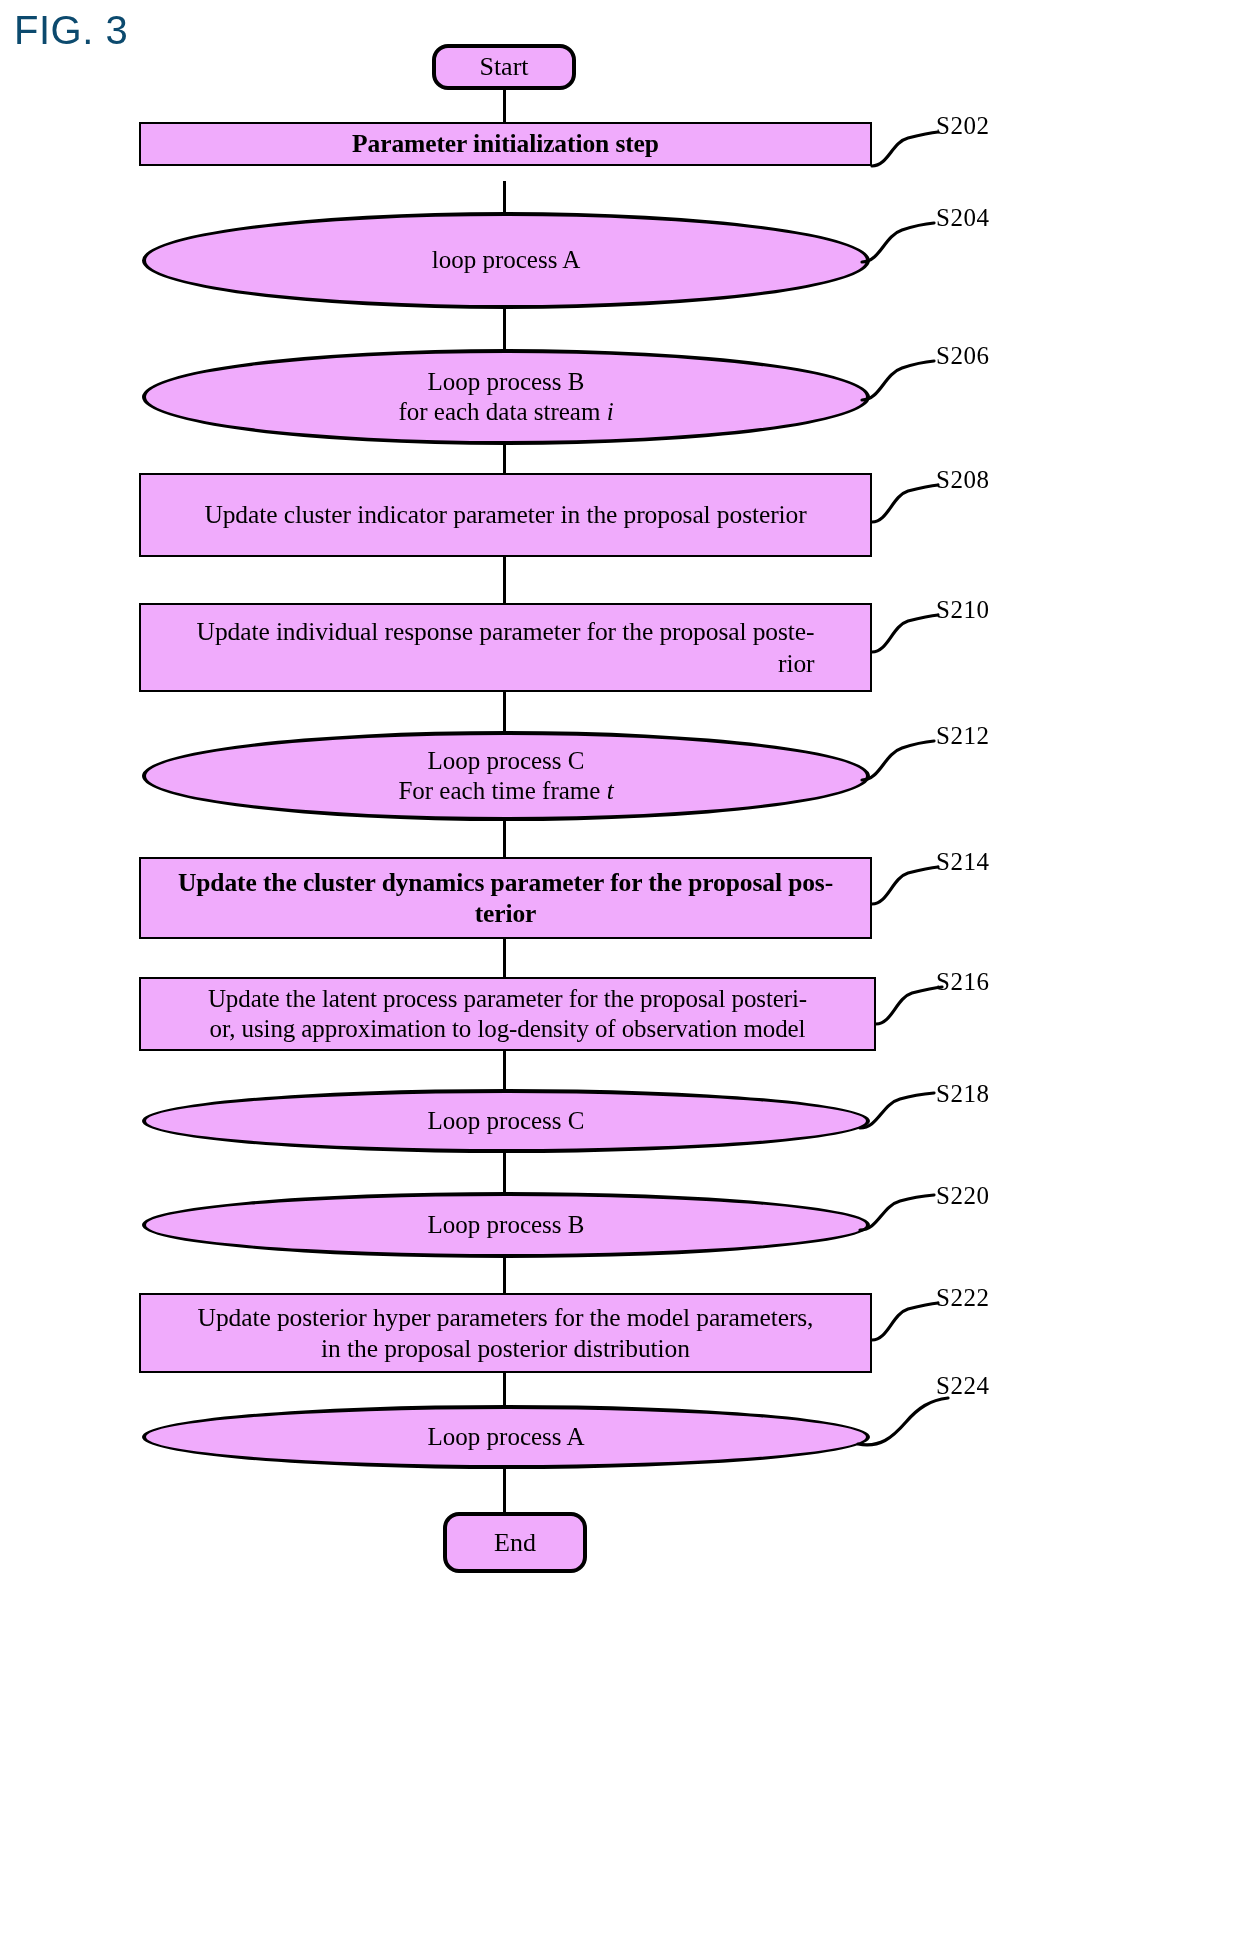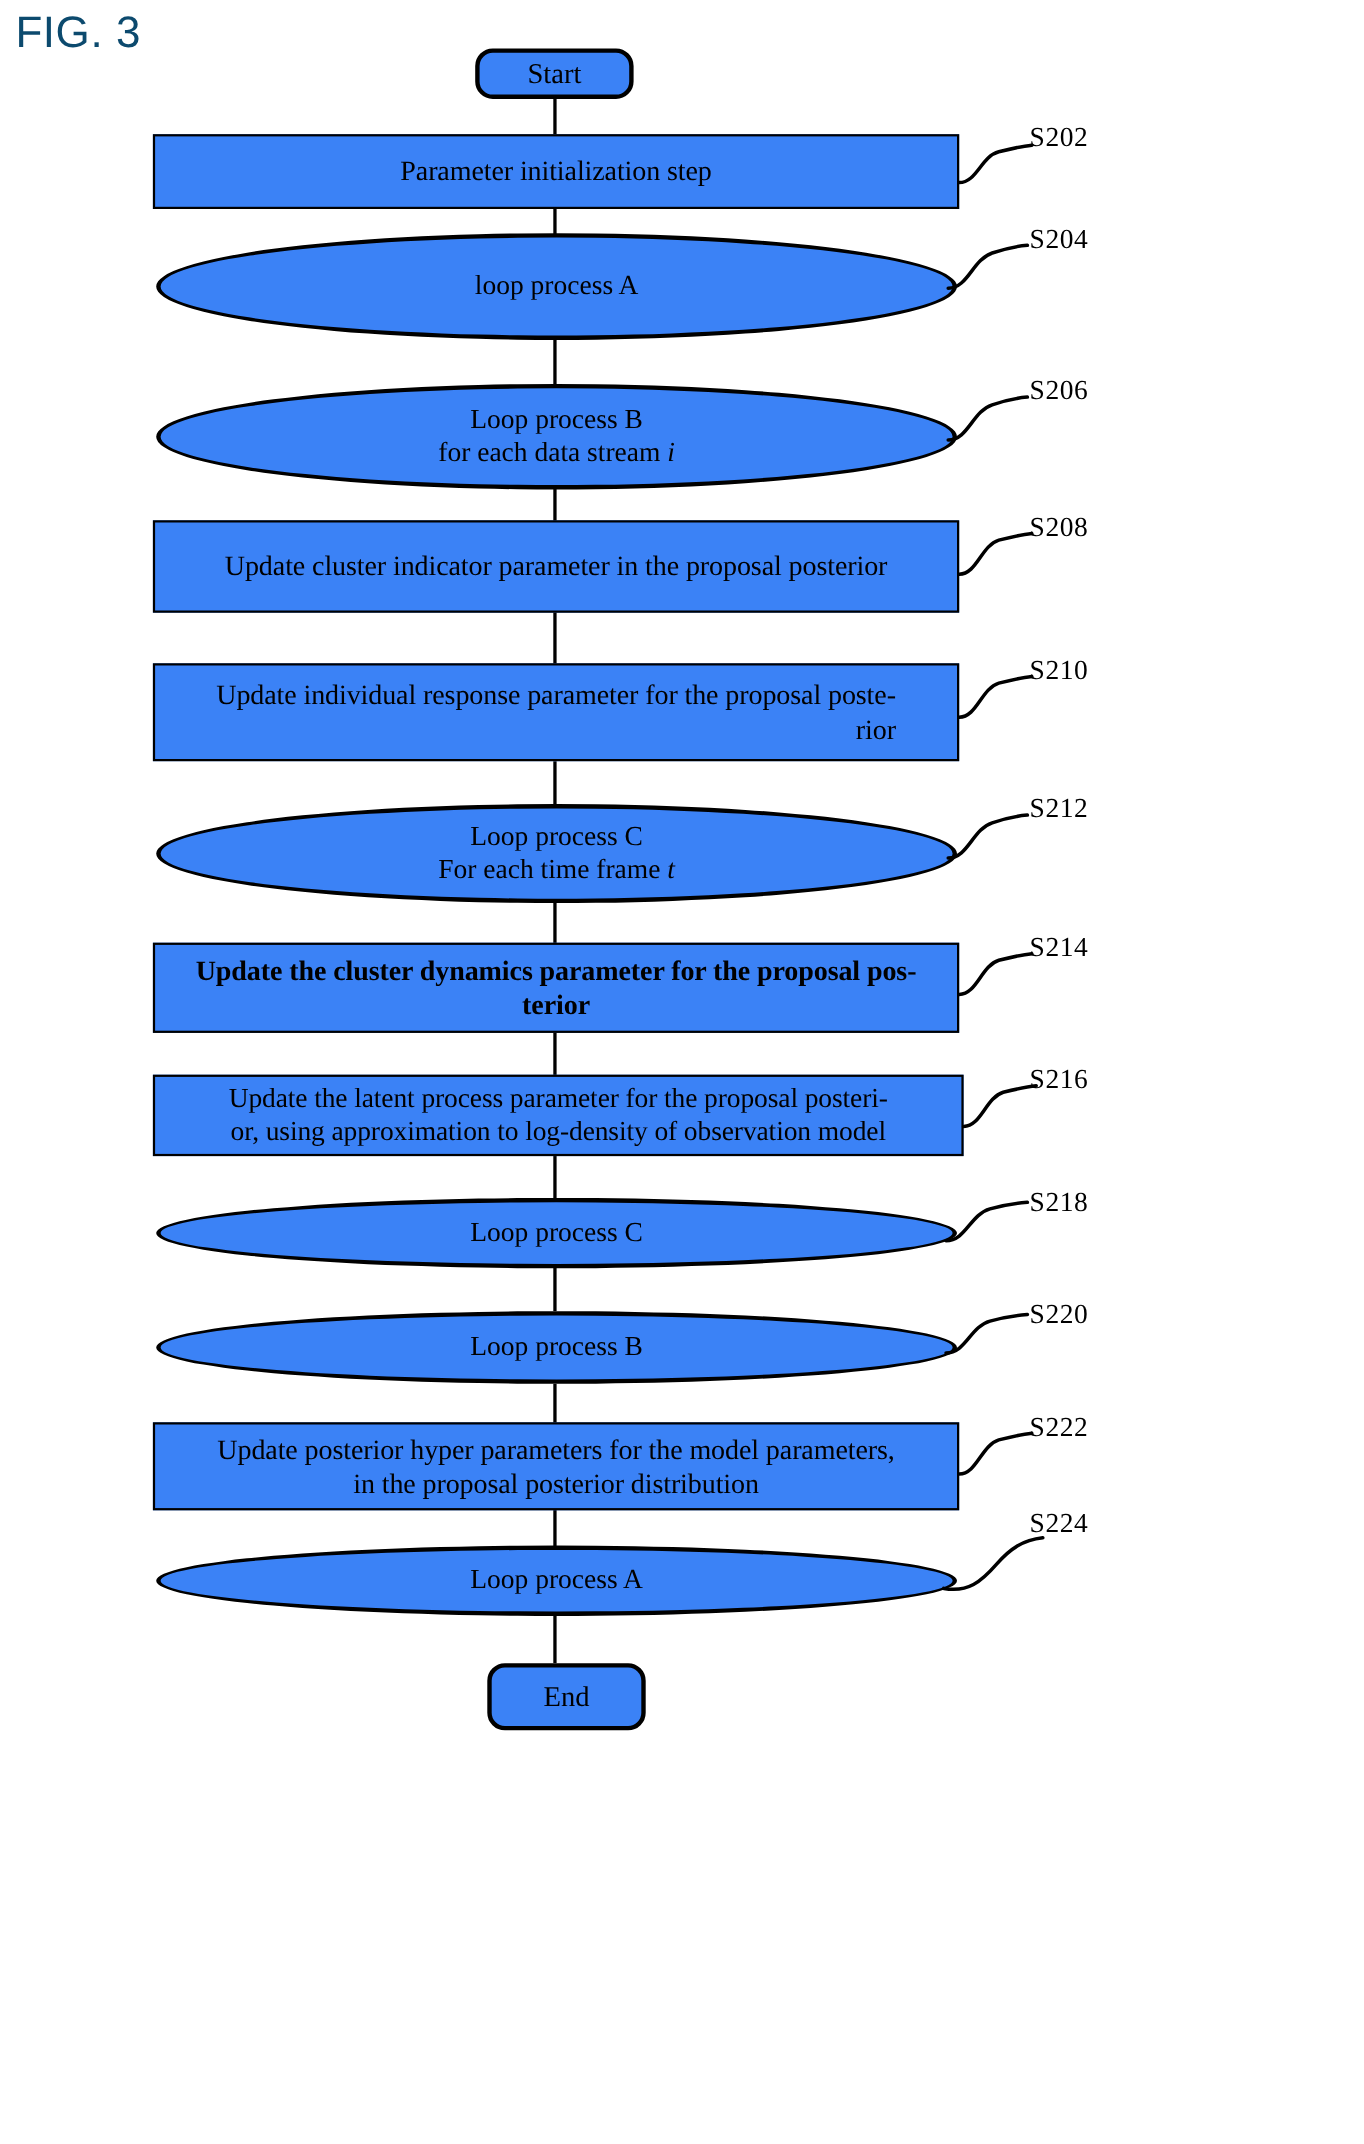--- a/index.html
+++ b/index.html
@@ -30,21 +30,21 @@
   }
 
   
   .node {
     position: absolute;
     box-sizing: border-box;
     display: flex;
     align-items: center;
     justify-content: center;
     text-align: center;
-    background: #3b82f6;
+    background: #f0abfc;
   }
   .node .txt {
     display: block;
     line-height: 1.22;
     font-size: 25px;
     padding: 0 4px;
     white-space: pre-line;
   }
 
   
@@ -120,21 +120,21 @@
   <div class="conn" style="left:503px; top:1050px; height:40px;"></div>
   <div class="conn" style="left:503px; top:1152px; height:40px;"></div>
   <div class="conn" style="left:503px; top:1258px; height:36px;"></div>
   <div class="conn" style="left:503px; top:1372px; height:34px;"></div>
   <div class="conn" style="left:503px; top:1468px; height:44px;"></div>
 
   <div class="node terminator" style="left:432px; top:44px; width:144px; height:46px;">
     <span class="txt">Start</span>
   </div>
 
-  <div class="node process" style="left:139px; top:122px; width:733px; height:68px;">
+  <div class="node process" style="left:139px; top:122px; width:733px; height:44px;font-weight:bold;">
     <span class="txt">Parameter initialization step</span>
   </div>
   <svg class="leader" style="left:872px; top:128px; width:80px; height:42px;" viewBox="0 0 80 42">
     <path d="M0,38 C16,38 20,14 36,10 C48,7 56,5 66,4"></path>
   </svg>
   <div class="ref" style="left:936px; top:112px;">S202</div>
 
   <div class="node oval" style="left:142px; top:212px; width:728px; height:97px;">
     <span class="txt"><span>loop process A</span><br></span>
   </div>

